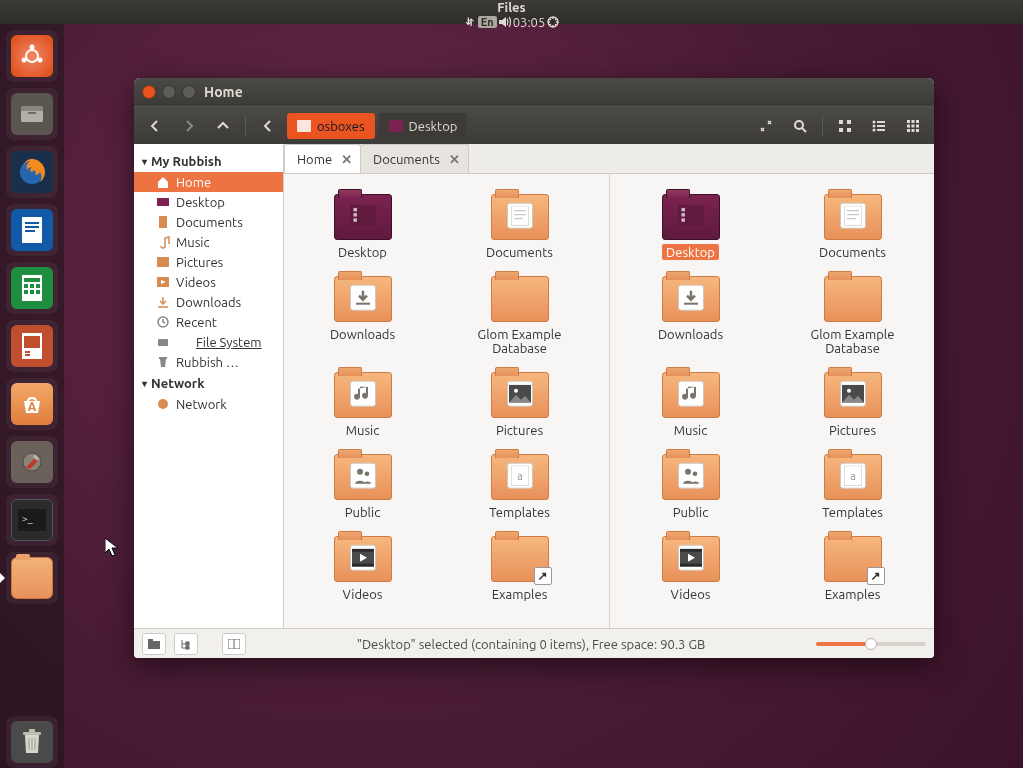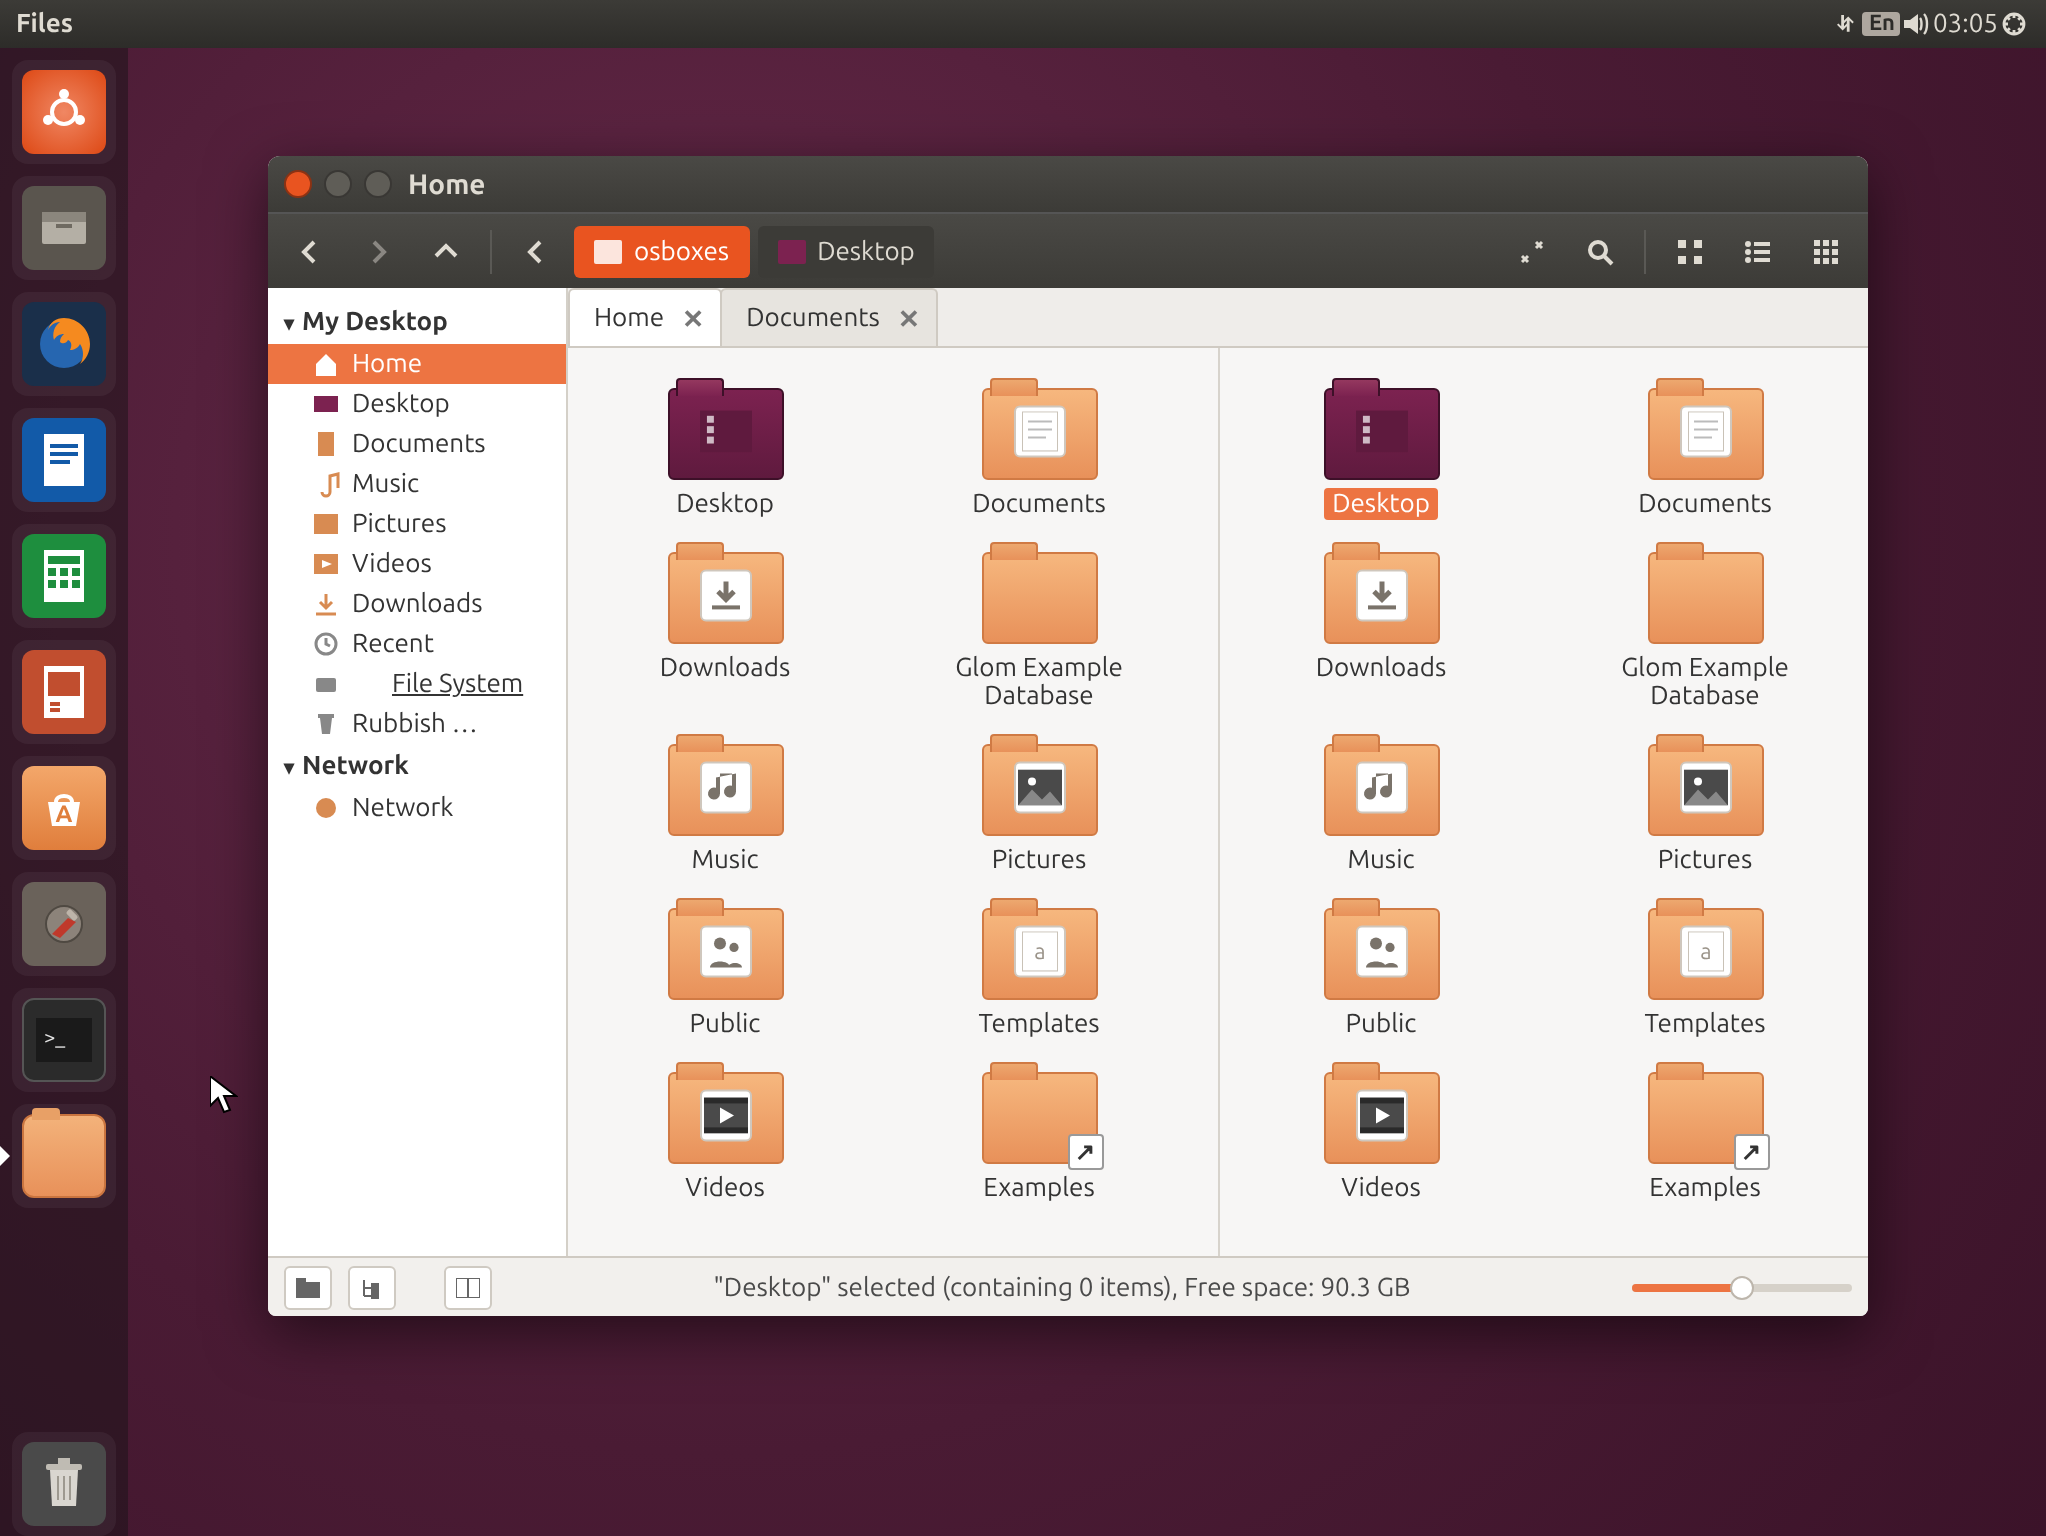--- a/index.html
+++ b/index.html
@@ -6,21 +6,21 @@
 html, body { width: 1023px; height: 768px; overflow: hidden; }
 body {
   background: radial-gradient(circle at 35% 35%, #6b2e4e 0%, #5a2340 25%, #4a1b34 55%, #3b1329 100%);
   position: relative;
 }
 
 .top-panel {
   position: absolute; top:0; left:0; right:0; height:24px;
   background: linear-gradient(#3c3b37,#2d2c29);
   color:#dfdbd2; display:flex; align-items:center; font-size:13px;
-  padding: 0 8px; justify-content: space-between;
+  padding: 0 8px; justify-content: space-between; flex-direction: column;
 }
 .top-panel .left { font-weight:600; }
 .top-panel .right { display:flex; align-items:center;}
 .tp-icon { width:16px; height:16px; display:inline-flex; align-items:center; justify-content:center;}
 .tp-badge { background:#aea79f; color:#2d2c29; border-radius:2px; padding:0 3px; font-size:11px; font-weight:700;}
 
 .launcher {
   position:absolute; top:24px; left:0; bottom:0; width:64px;
   background: rgba(30,20,25,0.55);
   display:flex; flex-direction:column; align-items:center; padding-top:6px; gap:6px;
@@ -58,21 +58,21 @@
 }
 .tool-btn {
   width:30px;height:28px; border-radius:3px; display:flex;align-items:center;justify-content:center;
   color:#dfdbd2;
 }
 .tool-sep{width:1px;height:22px;background:#5a5955;margin:0 3px;}
 .path-btn {
   height:26px; padding:0 10px; border-radius:3px; display:flex; align-items:center; gap:6px;
   background:#3c3b37; color:#dfdbd2; font-size:13px;
 }
-.path-btn.active{ background:#e95420; color:#ffffff;}
+.path-btn.active{ background:#e95420; color:#0f172a;}
 .path-btn .folder-mini{width:14px;height:12px;background:#e8a26b;border-radius:1px;position:relative;}
 .path-btn.active .folder-mini{background:#fff;opacity:.85;}
 .toolbar .flex{flex:1;}
 
 .win-body { flex:1; display:flex; min-height:0;}
 .sidebar { width:150px; background:#fff; border-right:1px solid #d4d0c8; font-size:13px; padding-top:6px;}
 .side-head { display:flex; align-items:center; gap:4px; padding:4px 8px; font-weight:700; color:#333;}
 .side-head .tri{ font-size:10px;}
 .side-item { display:flex; align-items:center; gap:6px; padding:3px 8px 3px 22px; color:#333; white-space:nowrap; overflow:hidden; text-overflow:ellipsis;}
 .side-item.sel { background:#ed7442; color:#fff;}
@@ -348,21 +348,21 @@
           <rect x="5.5" y="10" width="3" height="3"></rect>
           <rect x="10" y="10" width="3" height="3"></rect>
         </svg>
       </div>
   </div>
 
   <div class="win-body">
     <div class="sidebar">
       <div class="side-head">
           <span class="tri">▾</span>
-          <span>My Desktop</span>
+          <span>My Rubbish</span>
         </div>
       <div id="side1">
           <div class="side-item sel">
             <span class="ic">
               <svg width="14" height="14" viewBox="0 0 14 14">
                 <path d="M2 7l5-5 5 5v6H2z" fill="#fff"></path>
               </svg>
             </span>
             <span class="">Home</span>
           </div>

